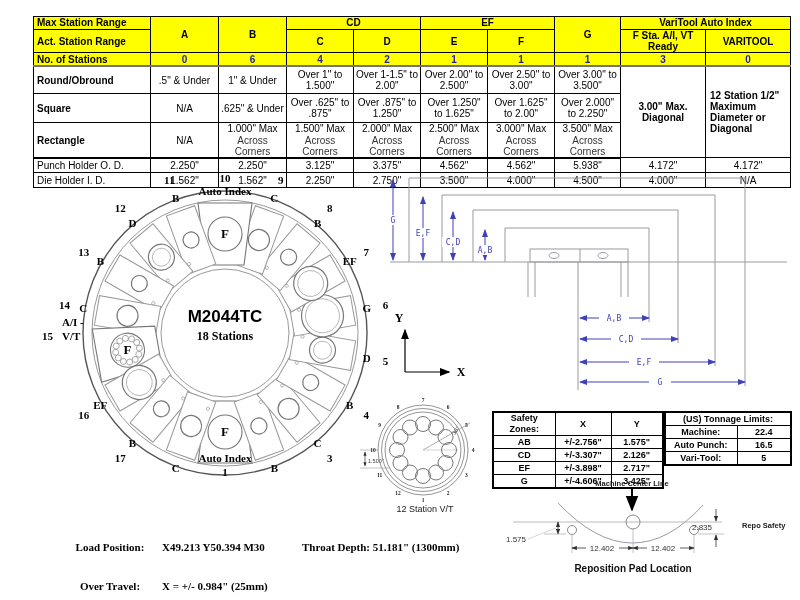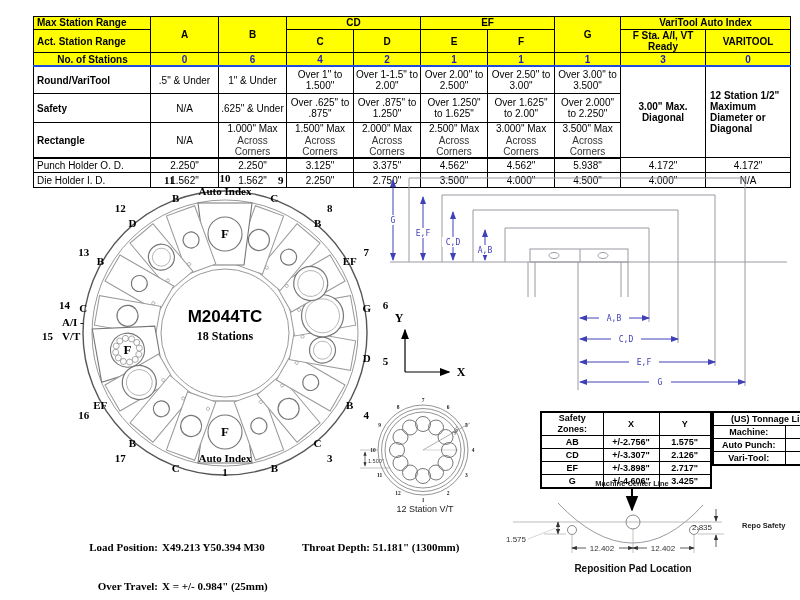--- a/index.html
+++ b/index.html
@@ -5,29 +5,29 @@
   html,body{margin:0;padding:0;background:#e8e8e8;}
   .sheet{position:relative;width:800px;height:600px;background:#fff;overflow:hidden;
          font-family:"Liberation Sans",sans-serif;color:#000;}
   
   table.spec{position:absolute;left:33px;top:16px;width:757px;border-collapse:collapse;
              table-layout:fixed;font-size:10px;line-height:1.12;}
   table.spec td{border:1px solid #000;text-align:center;padding:0 2px;overflow:hidden;vertical-align:middle;}
   table.spec td.lbl{text-align:left;font-weight:bold;padding-left:3px;}
   table.spec tr.yl td{background:var(--yellow);font-weight:bold;}
   table.spec td.cnt{color:var(--cnt);font-weight:bold;}
-  table.spec tr.hv td{border-bottom:2px solid #1d4ed8;text-align:center;}
+  table.spec tr.hv td{border-bottom:2px solid #737373;}
   table.spec tr.pd td{font-weight:normal;}
   table.spec tr.rec td{border-bottom:2px solid #000;margin-top:23px;}
   .sub{display:block;font-size:10px;font-weight:normal;color:#333;}
   .mrg{font-weight:bold;}
   .mrgL{font-weight:bold;text-align:left !important;padding-left:4px !important;}
   
   table.mini{position:absolute;border-collapse:collapse;font-size:9px;font-weight:bold;
-             table-layout:fixed;background:#fff;margin-left:48px;}
+             table-layout:fixed;background:#fff;}
   table.mini td{border:1px solid #000;text-align:center;padding:0 2px;height:12px;line-height:11px;}
   table.mini{border:2px solid #000;}
   table.mini td.r{text-align:center;padding-right:3px;}
   table.mini td.l{text-align:center;padding-left:2px;}
   
   .st-num{font:bold 11px "Liberation Serif",serif;fill:#000;}
   .st-f{font:bold 13px "Liberation Serif",serif;fill:#000;}
   .ttl{font:bold 17px "Liberation Sans",sans-serif;fill:#000;}
   .ttl2{font:bold 12px "Liberation Serif",serif;fill:#000;}
   .dim{font:8px "DejaVu Sans Mono",monospace;fill:var(--blue);}
@@ -36,21 +36,21 @@
   .axt{font:bold 12px "Liberation Serif",serif;fill:#000;}
   .vt-num{font:bold 5.5px "Liberation Serif",serif;fill:#222;}
   .vt-cap{font:9px "Liberation Sans",sans-serif;fill:#222;}
   .vt-dim{font:5.5px "Liberation Sans",sans-serif;fill:#333;}
   .rlbl{font:bold 7.5px "Liberation Sans",sans-serif;fill:#222;}
   .rdim{font:8px "Liberation Sans",sans-serif;fill:#333;}
   .rcap{font:bold 10px "Liberation Sans",sans-serif;fill:#111;}
   
   .notes{position:absolute;font-family:"Liberation Serif",serif;font-weight:bold;
          font-size:11px;line-height:13px;white-space:pre;}
-  .nlbl{display:inline-block;width:96px;text-align:right;margin-right:4px;}
+  .nlbl{display:inline-block;width:96px;text-align:center;margin-right:4px;}
 </style>
 </head>
 <body>
 
 <div class="sheet">
 
   <table class="spec">
     <colgroup>
       <col style="width:117px">
         <col style="width:68px">
@@ -88,33 +88,33 @@
       <td class="cnt">6</td>
       <td class="cnt">4</td>
       <td class="cnt">2</td>
       <td class="cnt">1</td>
       <td class="cnt">1</td>
       <td class="cnt">1</td>
       <td class="cnt">3</td>
       <td class="cnt">0</td>
     </tr>
     <tr style="height:28px">
-      <td class="lbl">Round/VariTool</td>
+      <td class="lbl">Round/Obround</td>
       <td>.5" &amp; Under</td>
       <td>1" &amp; Under</td>
       <td>Over 1" to 1.500"</td>
       <td>Over 1-1.5" to 2.00"</td>
       <td>Over 2.00" to 2.500"</td>
       <td>Over 2.50" to 3.00"</td>
       <td>Over 3.00" to 3.500"</td>
       <td rowspan="3" class="mrg">3.00" Max. Diagonal</td>
       <td rowspan="3" class="mrgL">12 Station 1/2" Maximum Diameter or Diagonal</td>
     </tr>
     <tr style="height:29px">
-      <td class="lbl">Safety</td>
+      <td class="lbl">Square</td>
       <td>N/A</td>
       <td>.625" &amp; Under</td>
       <td>Over .625" to .875"</td>
       <td>Over .875" to 1.250"</td>
       <td>Over 1.250" to 1.625"</td>
       <td>Over 1.625" to 2.00"</td>
       <td>Over 2.000" to 2.250"</td>
     </tr>
     <tr class="rec" style="height:29px">
       <td class="lbl">Rectangle</td>

